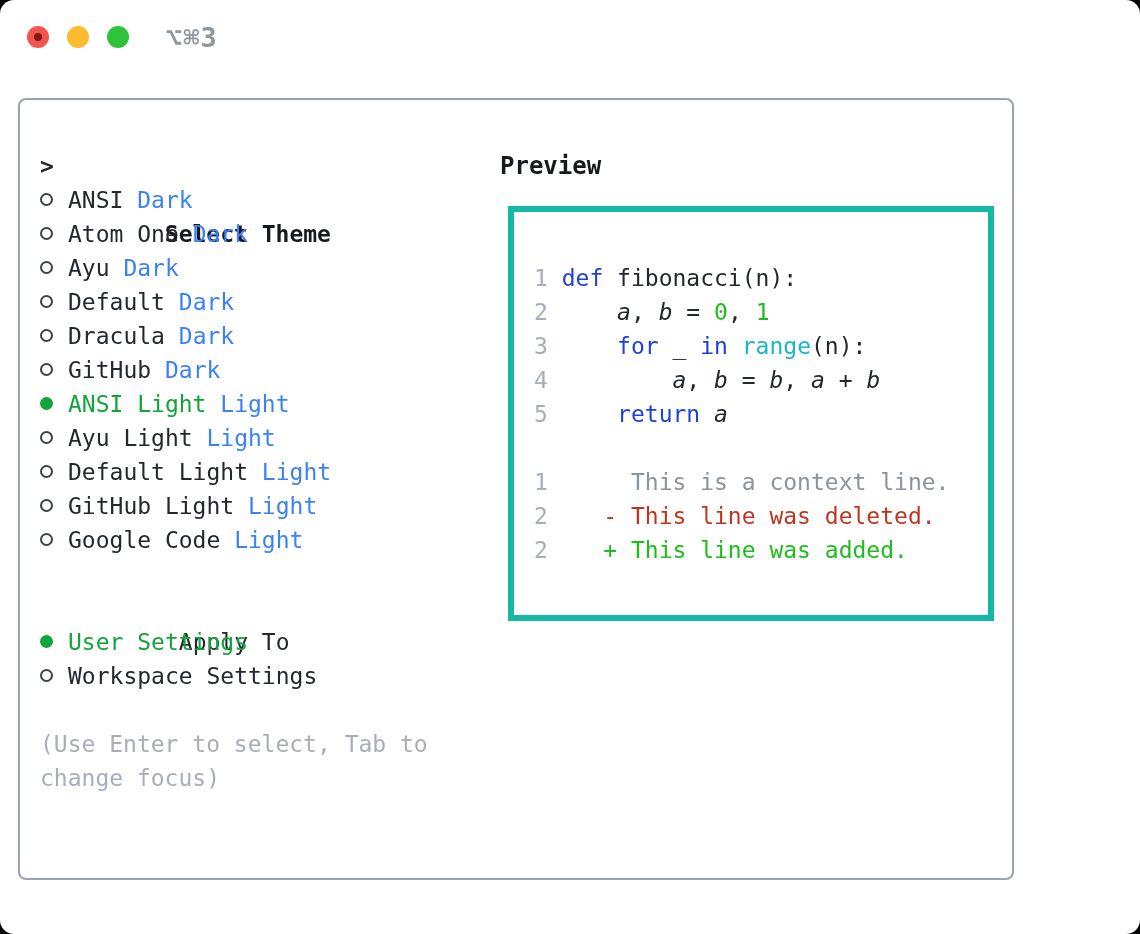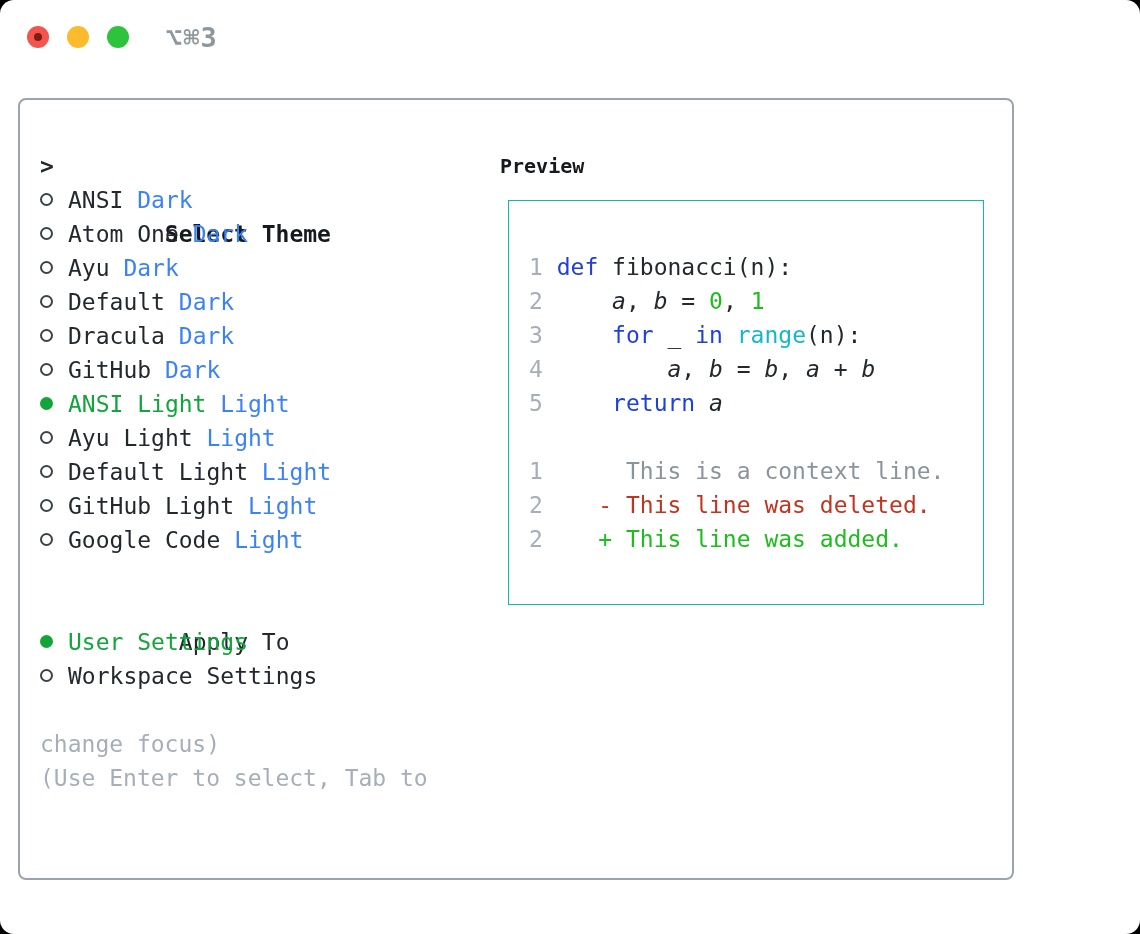--- a/index.html
+++ b/index.html
@@ -39,24 +39,24 @@
     position:absolute; left:0; top:10px; width:13px; height:13px;
     border:2px solid #3b424a; border-radius:50%; box-sizing:border-box; background:transparent;
   }
   .selected .marker { border-color:#12a53a; background:#12a53a; }
   .opt-label { margin-left:28px; color:#23282e; }
   .selected .opt-label { color:#12a53a; }
   .variant { color:#3b82f6; }
   .hint { color:#a6aeb9; }
   
   .preview-title { position:absolute; left:480px; top:49px; height:34px; line-height:34px;
-    font-size:20px; font-weight:bold; color:#16191d; }
+    font-size:24px; font-weight:bold; color:#16191d; }
   .preview-box {
-    position:absolute; left:488px; top:100px; width:474px; height:403px;
-    border:1px solid #14b8a6; background:#fff;
+    position:absolute; left:488px; top:106px; width:474px; height:403px;
+    border:6px solid #14b8a6; background:#fff;
   }
   .code { position:absolute; left:20px; top:49px; }
   .code-line { height:34px; line-height:34px; font-size:23px; white-space:pre; }
   .seg-ln  { color:#a6aeb9; }
   .seg-fg  { color:#23282e; }
   .seg-kw  { color:#2041d9; }
   .seg-var { color:#23282e; font-style:italic; }
   .seg-num { color:#1dbd1d; }
   .seg-cy  { color:#14b8c7; }
   .seg-ctx { color:#8b939c; }
@@ -103,22 +103,22 @@
         <span class="subpanel-title">Apply To</span>
       </div>
 
       <div>
           <div class="row selected"><span class="marker"></span><span class="opt-label">User Settings</span></div>
           <div class="row"><span class="marker"></span><span class="opt-label">Workspace Settings</span></div>
         </div>
 
       <div class="spacer"></div>
 
+      <div class="row hint">(Use Enter to select, Tab to</div>
       <div class="row hint">change focus)</div>
-      <div class="row hint">(Use Enter to select, Tab to</div>
     </div>
 
     <div class="preview-title">Preview</div>
 
     <div class="preview-box">
       <div class="code">
           <div class="code-line"><span class="seg-ln">1 </span><span class="seg-kw">def</span><span class="seg-fg"> fibonacci(n):</span></div>
           <div class="code-line"><span class="seg-ln">2 </span><span class="seg-fg">    </span><span class="seg-var">a</span><span class="seg-fg">, </span><span class="seg-var">b</span><span class="seg-fg"> = </span><span class="seg-num">0</span><span class="seg-fg">, </span><span class="seg-num">1</span></div>
           <div class="code-line"><span class="seg-ln">3 </span><span class="seg-fg">    </span><span class="seg-kw">for</span><span class="seg-fg"> _ </span><span class="seg-kw">in</span><span class="seg-fg"> </span><span class="seg-cy">range</span><span class="seg-fg">(n):</span></div>
           <div class="code-line"><span class="seg-ln">4 </span><span class="seg-fg">        </span><span class="seg-var">a</span><span class="seg-fg">, </span><span class="seg-var">b</span><span class="seg-fg"> = </span><span class="seg-var">b</span><span class="seg-fg">, </span><span class="seg-var">a</span><span class="seg-fg"> + </span><span class="seg-var">b</span></div>

